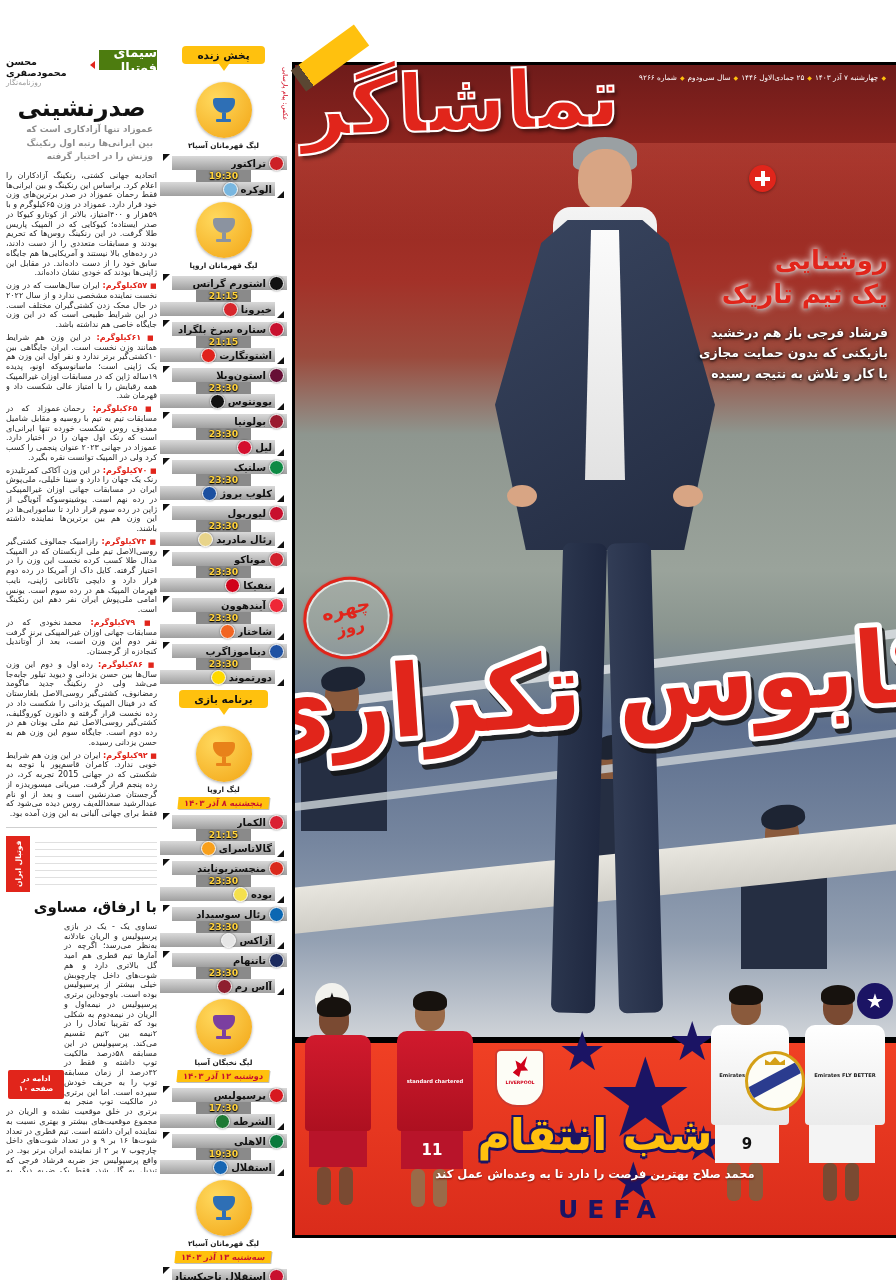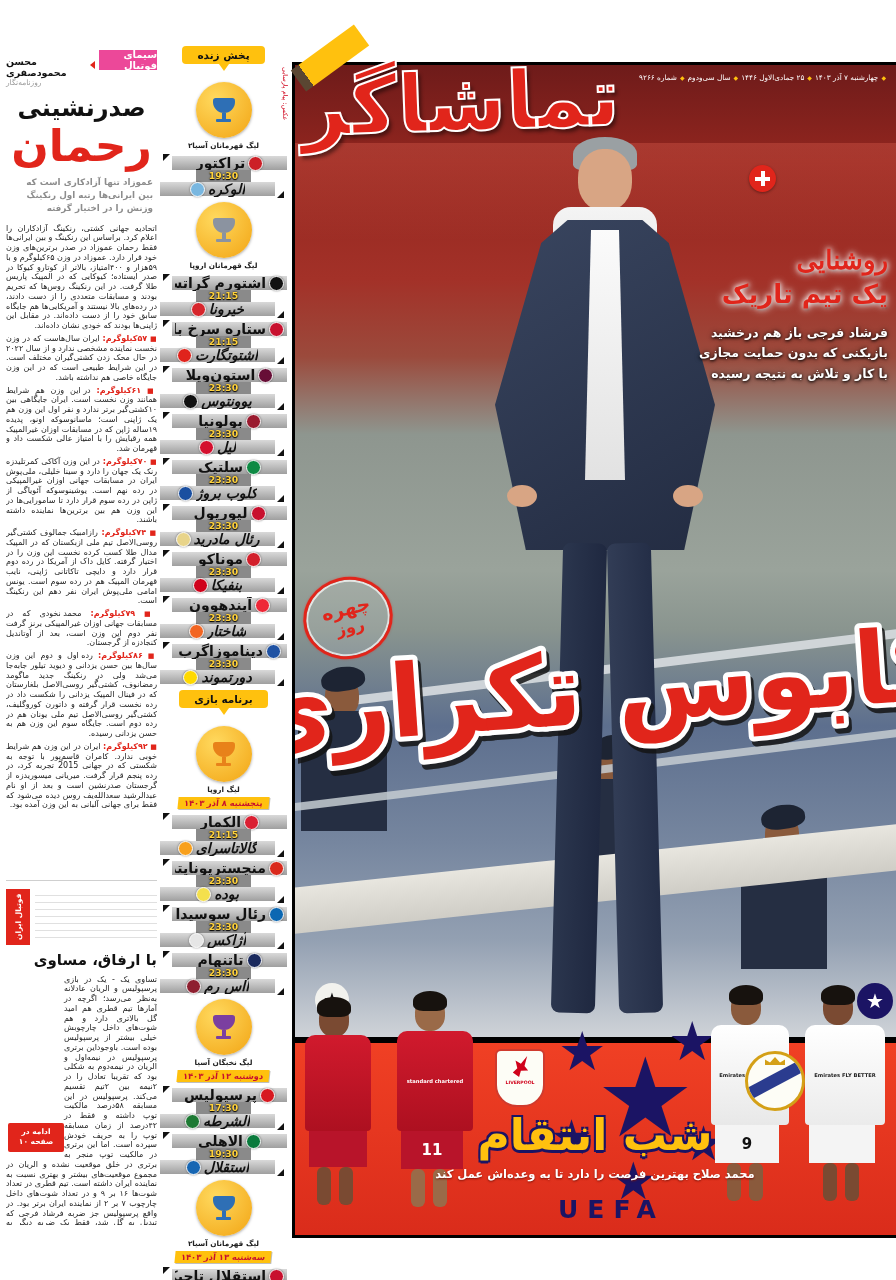--- a/index.html
+++ b/index.html
@@ -2,21 +2,21 @@
 <html lang="fa"><head>
 <meta charset="utf-8">
 <style>
   html,body{margin:0;padding:0;}
   body{width:896px;height:1280px;background:#fff;font-family:"DejaVu Sans",sans-serif;-webkit-font-smoothing:antialiased;}
   .page{position:relative;width:896px;height:1280px;overflow:hidden;background:#fff;}
 
   
   #leftcol{position:absolute;left:6px;top:50px;width:151px;direction:rtl;color:#1a1a1a;}
   .a1-head{display:flex;align-items:flex-start;gap:4px;margin-bottom:8px;}
-  .sec-box{flex:none;width:58px;height:20px;background:#ec4899;color:#fff;font-size:10px;font-weight:bold;display:flex;align-items:center;justify-content:center;}
+  .sec-box{flex:none;width:58px;height:20px;background:#4d7c0f;color:#fff;font-size:13px;font-weight:bold;display:flex;align-items:center;justify-content:center;}
   .sec-arrow{flex:none;width:0;height:0;border-top:4px solid transparent;border-bottom:4px solid transparent;border-right:5px solid #e1251b;margin-top:11px;}
   .byline{flex:1;text-align:left;padding-top:6px;}
   .byline .bn{font-size:9.5px;font-weight:bold;color:#111;}
   .byline .br{font-size:7.5px;color:#999;}
   .t1{text-align:center;font-size:24px;font-weight:bold;color:#111;line-height:1.1;}
   .t2{text-align:center;font-size:44px;font-weight:bold;color:#e1251b;line-height:1.15;margin-bottom:4px;}
   .lede{text-align:right;font-size:8.8px;font-weight:bold;color:#8d8d8d;line-height:1.5;margin:2px 4px 8px;}
   #a1-body{height:648px;overflow:hidden;text-align:justify;font-size:8px;line-height:1.22;color:#222;}
   .para{margin:0 0 3px;}
   .lead{color:#e1251b;font-weight:bold;}
@@ -35,23 +35,23 @@
   .sec-head{width:max-content;margin:0 auto;background:#ffc10e;border-radius:4px;padding:3px 15px;font-size:10.5px;font-weight:bold;color:#111;}
   .sec-point{width:0;height:0;border:5px solid transparent;border-top:7px solid #ffc10e;margin:0 auto;}
   .league{margin:4px 0 6px;}
   .lg-circle{width:56px;height:56px;border-radius:50%;background:radial-gradient(circle at 35% 30%,#ffd95e,#f2a413);margin:0 auto;box-shadow:0 1px 3px rgba(0,0,0,.35);display:flex;align-items:center;justify-content:center;}
   .cup .bowl{width:22px;height:15px;border-radius:3px 3px 12px 12px;}
   .cup .stem{width:4px;height:6px;margin:0 auto;}
   .cup .base{width:15px;height:3px;margin:0 auto;border-radius:1px;}
   .lg-name{font-size:7.3px;font-weight:bold;text-align:center;margin-top:3px;color:#222;}
   .lg-date{margin:3px auto 0;background:#ffc10e;color:#c8102e;font-weight:bold;font-size:8.3px;text-align:center;padding:1px 6px;width:max-content;transform:skewX(-6deg);box-shadow:1px 1px 0 rgba(0,0,0,.25);}
   .match{position:relative;height:40px;margin:3px 0 6px;}
-  .bar{position:absolute;height:14px;background:linear-gradient(#d9d9d9,#9f9f9f);display:flex;align-items:center;gap:3px;font-size:14px;font-weight:bold;color:#111;direction:rtl;justify-content:center;}
+  .bar{position:absolute;height:14px;background:linear-gradient(#d9d9d9,#9f9f9f);display:flex;align-items:center;gap:3px;font-size:10px;font-weight:bold;color:#111;direction:rtl;}
   .bar.home{top:0;right:0;left:12px;padding:0 3px;}
-  .bar.away{bottom:0;left:0;right:12px;padding:0 3px;font-style:italic;}
+  .bar.away{bottom:0;left:0;right:12px;padding:0 3px;}
   .logo{width:13px;height:13px;border-radius:50%;border:1.5px solid #fff;box-shadow:0 0 2px rgba(0,0,0,.5);flex:none;}
   .tname{white-space:nowrap;overflow:hidden;}
   .mtime{position:absolute;top:14px;left:0;right:0;height:12px;line-height:12px;text-align:center;font-size:9.3px;font-weight:bold;color:#ffd23d;text-shadow:0 0 2px #000,0 1px 1px #000;background:linear-gradient(90deg,transparent 28%,#8a8a8a 28%,#8a8a8a 72%,transparent 72%);}
   .fold1{position:absolute;left:3px;top:-2px;width:0;height:0;border-left:7px solid #111;border-bottom:7px solid transparent;}
   .fold2{position:absolute;right:3px;bottom:-2px;width:0;height:0;border-right:7px solid #111;border-top:7px solid transparent;}
 
   
   #frame{position:absolute;left:292px;top:62px;width:601px;height:972px;border:3px solid #000;background:#888;}
   .photo{position:absolute;inset:0;overflow:hidden;
     background:linear-gradient(180deg,#6e1b1a 0%,#93261f 10%,#a33128 22%,#9b4a3c 30%,#8e968f 38%,#9aa39b 52%,#8a958f 58%,#5d6f8e 68%,#76869f 80%,#93a0b2 90%,#cfd3d8 100%);}
@@ -80,21 +80,21 @@
   .brand-red{position:absolute;left:6px;top:-2px;font-size:80px;font-weight:bold;color:#e1251b;line-height:1;z-index:5;transform:rotate(-2deg);-webkit-text-stroke:2px #fff;text-shadow:3px 4px 4px rgba(0,0,0,.45);}
   .dateline{position:absolute;top:8px;right:10px;z-index:7;font-size:7.3px;color:#fff;direction:rtl;display:flex;gap:3px;align-items:center;}
   .dsep{color:#ffc10e;font-size:6px;}
   .credit{position:absolute;left:-14px;top:2px;writing-mode:vertical-rl;font-size:6.5px;color:#d0021b;z-index:7;}
 
   
   .plus-circle{position:absolute;right:120px;top:100px;width:27px;height:27px;border-radius:50%;background:#e1251b;z-index:8;box-shadow:0 1px 3px rgba(0,0,0,.4);}
   .plus-circle i{position:absolute;background:#fff;}
   .plus-h{left:6px;top:11.5px;width:15px;height:4px;}
   .plus-v{left:11.5px;top:6px;width:4px;height:15px;}
-  .kick1{position:absolute;right:8px;top:180px;font-size:26px;font-weight:bold;color:#e1251b;z-index:8;text-shadow:0 0 5px #fff,0 0 8px #fff,1px 2px 2px rgba(0,0,0,.3);direction:rtl;font-family:Liberation Serif, serif;}
+  .kick1{position:absolute;right:8px;top:180px;font-size:26px;font-weight:bold;color:#e1251b;z-index:8;text-shadow:0 0 5px #fff,0 0 8px #fff,1px 2px 2px rgba(0,0,0,.3);direction:rtl;}
   .kick2{position:absolute;right:8px;top:214px;font-size:26px;font-weight:bold;color:#e1251b;z-index:8;text-shadow:0 0 5px #fff,0 0 8px #fff,1px 2px 2px rgba(0,0,0,.3);direction:rtl;}
   .ksubs{position:absolute;right:8px;top:258px;z-index:8;direction:rtl;text-align:right;font-size:12.5px;font-weight:bold;color:#fff;line-height:1.62;text-shadow:0 1px 3px #000,0 0 5px rgba(0,0,0,.7);}
 
   
   .stamp{position:absolute;left:8px;top:512px;width:84px;height:76px;border:3.5px solid #e1251b;border-radius:50%;transform:rotate(-14deg);z-index:10;display:flex;flex-direction:column;align-items:center;justify-content:center;color:#e1251b;font-weight:bold;box-shadow:inset 0 0 0 2px rgba(255,255,255,.7),0 0 2px rgba(225,37,27,.5);background:rgba(255,255,255,.12);}
   .stamp .s1{font-size:19px;line-height:1;}
   .stamp .s2{font-size:16px;line-height:1.2;}
   .headline-svg{position:absolute;left:0;top:508px;width:601px;height:230px;z-index:9;filter:drop-shadow(3px 5px 0 rgba(20,20,20,.85));}
   .subhead{position:absolute;left:0;right:0;top:724px;z-index:9;text-align:center;direction:rtl;font-weight:bold;font-size:15px;color:#fff;text-shadow:0 1px 2px #000,0 2px 4px #000;line-height:1.7;}
   .subhead .hl{color:#ffc10e;}
@@ -134,26 +134,26 @@
   <div id="leftcol">
     <div class="a1-head">
       <div class="sec-box">سیمای فوتبال</div>
       <div class="sec-arrow"></div>
       <div class="byline">
         <div class="bn">محسن محمودصفری</div>
         <div class="br">روزنامه‌نگار</div>
       </div>
     </div>
     <div class="t1">صدرنشینی</div>
-    <div class="t2">رحمان</div>
     <div class="lede">عموزاد تنها آزادکاری است که بین ایرانی‌ها رتبه اول رنکینگ وزنش را در اختیار گرفته</div>
     <div id="a1-body">
         <p class="para"> <span class="ptxt">اتحادیه جهانی کشتی، رنکینگ آزادکاران را اعلام کرد. براساس این رنکینگ و بین ایرانی‌ها فقط رحمان عموزاد در صدر برترین‌های وزن خود قرار دارد. عموزاد در وزن ۶۵کیلوگرم و با ۵۹هزار و ۴۰۰امتیاز، بالاتر از کوتارو کیوکا در صدر ایستاده؛ کیوکایی که در المپیک پاریس طلا گرفت. در این رنکینگ روس‌ها که تحریم بودند و مسابقات متعددی را از دست دادند، در رده‌های بالا نیستند و آمریکایی‌ها هم جایگاه سابق خود را از دست داده‌اند. در مقابل این ژاپنی‌ها بودند که خودی نشان داده‌اند.</span></p>
         <p class="para"><span class="lead">۵۷کیلوگرم:</span> <span class="ptxt">ایران سال‌هاست که در وزن نخست نماینده مشخصی ندارد و از سال ۲۰۲۲ در حال محک زدن کشتی‌گیران مختلف است. در این شرایط طبیعی است که در این وزن جایگاه خاصی هم نداشته باشد.</span></p>
         <p class="para"><span class="lead">۶۱کیلوگرم:</span> <span class="ptxt">در این وزن هم شرایط همانند وزن نخست است. ایران جایگاهی بین ۱۰کشتی‌گیر برتر ندارد و نفر اول این وزن هم یک ژاپنی است؛ ماسانوسوکه اونو، پدیده ۱۹ساله ژاپن که در مسابقات اوزان غیرالمپیک همه رقبایش را با امتیاز عالی شکست داد و قهرمان شد.</span></p>
+        <p class="para"><span class="lead">۶۵کیلوگرم:</span> <span class="ptxt">رحمان عموزاد که در مسابقات تیم به تیم با روسیه و مقابل شامیل ممدوف روس شکست خورده تنها ایرانی‌ای است که رنک اول جهان را در اختیار دارد. عموزاد در جهانی ۲۰۲۳ عنوان پنجمی را کسب کرد ولی در المپیک توانست نقره بگیرد.</span></p>
         <p class="para"><span class="lead">۷۰کیلوگرم:</span> <span class="ptxt">در این وزن آکاکی کمرتلیدزه رنک یک جهان را دارد و سینا خلیلی، ملی‌پوش ایران در مسابقات جهانی اوزان غیرالمپیکی در رده نهم است. یوشینوسوکه آئویاگی از ژاپن در رده سوم قرار دارد تا سامورایی‌ها در این وزن هم بین برترین‌ها نماینده داشته باشند.</span></p>
         <p class="para"><span class="lead">۷۴کیلوگرم:</span> <span class="ptxt">رازامبیک جمالوف کشتی‌گیر روسی‌الاصل تیم ملی ازبکستان که در المپیک مدال طلا کسب کرده نخست این وزن را در اختیار گرفته. کایل داک از آمریکا در رده دوم قرار دارد و دایچی تاکاتانی ژاپنی، نایب قهرمان المپیک هم در رده سوم است. یونس امامی ملی‌پوش ایران نفر دهم این رنکینگ است.</span></p>
         <p class="para"><span class="lead">۷۹کیلوگرم:</span> <span class="ptxt">محمد نخودی که در مسابقات جهانی اوزان غیرالمپیکی برنز گرفت نفر دوم این وزن است، بعد از آوتاندیل کنجادزه از گرجستان.</span></p>
         <p class="para"><span class="lead">۸۶کیلوگرم:</span> <span class="ptxt">رده اول و دوم این وزن سال‌ها بین حسن یزدانی و دیوید تیلور جابه‌جا می‌شد ولی در رنکینگ جدید ماگومد رمضانوف، کشتی‌گیر روسی‌الاصل بلغارستان که در فینال المپیک یزدانی را شکست داد در رده نخست قرار گرفته و داتورن کوروگلیف، کشتی‌گیر روسی‌الاصل تیم ملی یونان هم در رده دوم است. جایگاه سوم این وزن هم به حسن یزدانی رسیده.</span></p>
         <p class="para"><span class="lead">۹۲کیلوگرم:</span> <span class="ptxt">ایران در این وزن هم شرایط خوبی ندارد. کامران قاسم‌پور با توجه به شکستی که در جهانی 2015 تجربه کرد، در رده پنجم قرار گرفت. میریانی میسوریدزه از گرجستان صدرنشین است و بعد از او نام عبدالرشید سعدالله‌یف روس دیده می‌شود که فقط برای جهانی آلبانی به این وزن آمده بود.</span></p>
       </div>
     <hr class="leftrule">
     <div class="a2-head">
       <div class="ruled"></div>
       <div class="tab2">فوتبال ایران</div>

